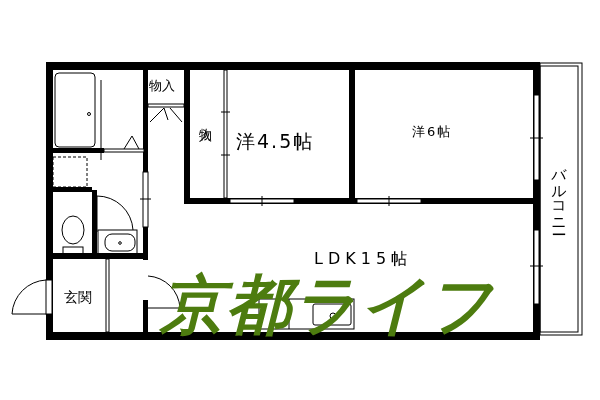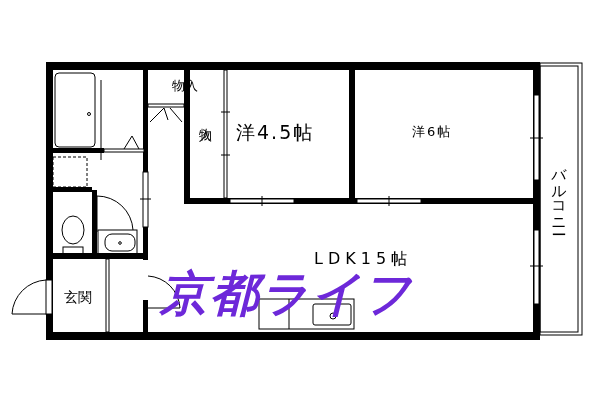--- a/index.html
+++ b/index.html
@@ -1,21 +1,21 @@
 <!DOCTYPE html>
 <html><head>
 <meta charset="utf-8">
 <style>
   html, body { margin: 0; padding: 0; background: #ffffff; }
   body { width: 600px; height: 400px; position: relative; overflow: hidden;
          font-family: "DejaVu Sans", sans-serif; }
   svg { position: absolute; left: 0; top: 0; }
   .lbl { position: absolute; color: #000; white-space: nowrap; line-height: 1; }
   .vert { writing-mode: vertical-rl; text-orientation: upright; }
-  .wm { position: absolute; color: #6d28d9; font-weight: bold; font-size: 48px;
+  .wm { position: absolute; color: #4d7c0f; font-weight: bold; font-size: 64px;
         left: 160px; top: 262px; letter-spacing: 2px; font-style: italic; }
 </style>
 </head>
 <body>
 
 <svg width="600" height="400" viewBox="0 0 600 400">
 
   <g>
     <rect x="540" y="63" width="42" height="272" fill="none" stroke="#000" stroke-width="1"></rect>
     <rect x="540" y="66" width="38" height="266" fill="none" stroke="#000" stroke-width="1"></rect>
@@ -118,19 +118,19 @@
   <g fill="none" stroke="#000" stroke-width="1">
     <rect x="259" y="299" width="95" height="30"></rect>
     <line x1="289" y1="299" x2="289" y2="329"></line>
     <rect x="313" y="304" width="38" height="21" rx="2"></rect>
     <circle cx="333" cy="316" r="3"></circle>
   </g>
 </svg>
 
 <div class="wm">京都ライフ</div>
 
-<div class="lbl" style="left:149px;top:79px;font-size:13px;padding-left:23px;">物入</div>
+<div class="lbl" style="left:149px;top:79px;font-size:13px;">物入</div>
 <div class="lbl vert" style="left:199px;top:118px;font-size:13px;">物入</div>
-<div class="lbl" style="left:236px;top:123px;font-size:19px;letter-spacing:2px;">洋4.5帖</div>
+<div class="lbl" style="left:236px;top:132px;font-size:19px;letter-spacing:2px;">洋4.5帖</div>
 <div class="lbl" style="left:412px;top:125px;font-size:13px;letter-spacing:2px;">洋6帖</div>
 <div class="lbl" style="left:314px;top:251px;font-size:16px;letter-spacing:5px;">LDK15帖</div>
 <div class="lbl" style="left:64px;top:290px;font-size:14px;">玄関</div>
 <div class="lbl vert" style="left:551px;top:158px;font-size:15px;">バルコニー</div>
 
 </body></html>

